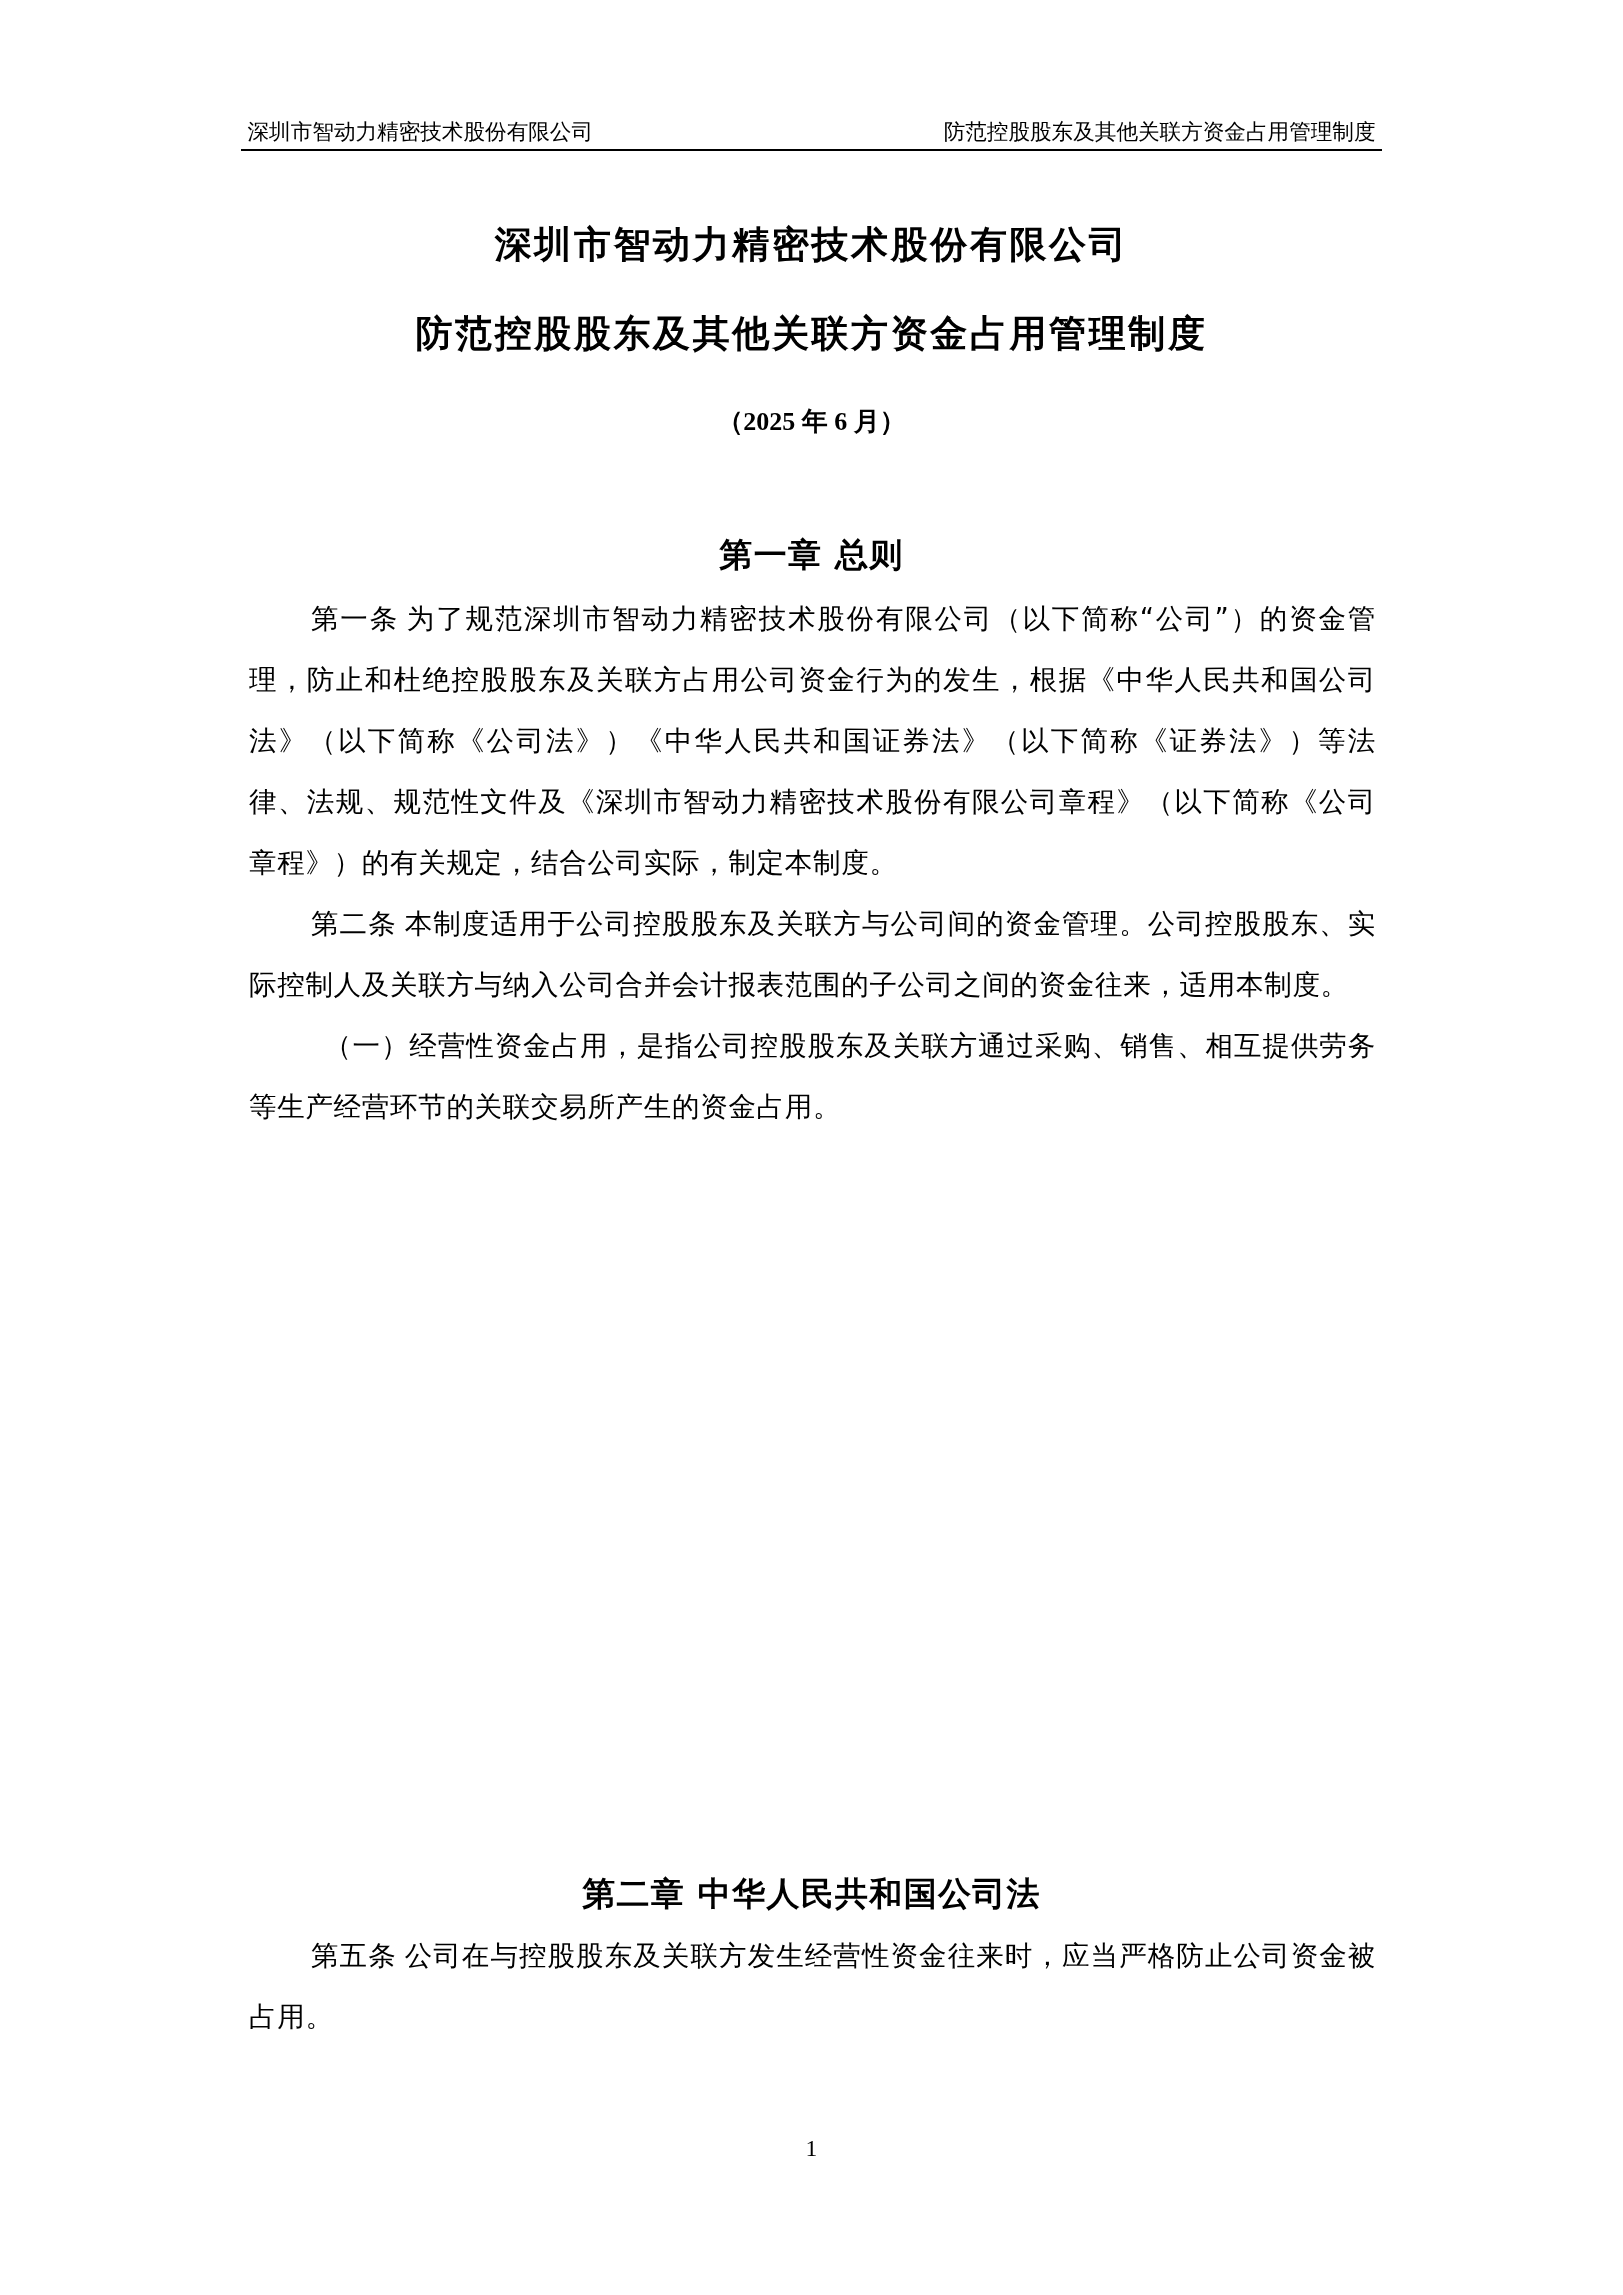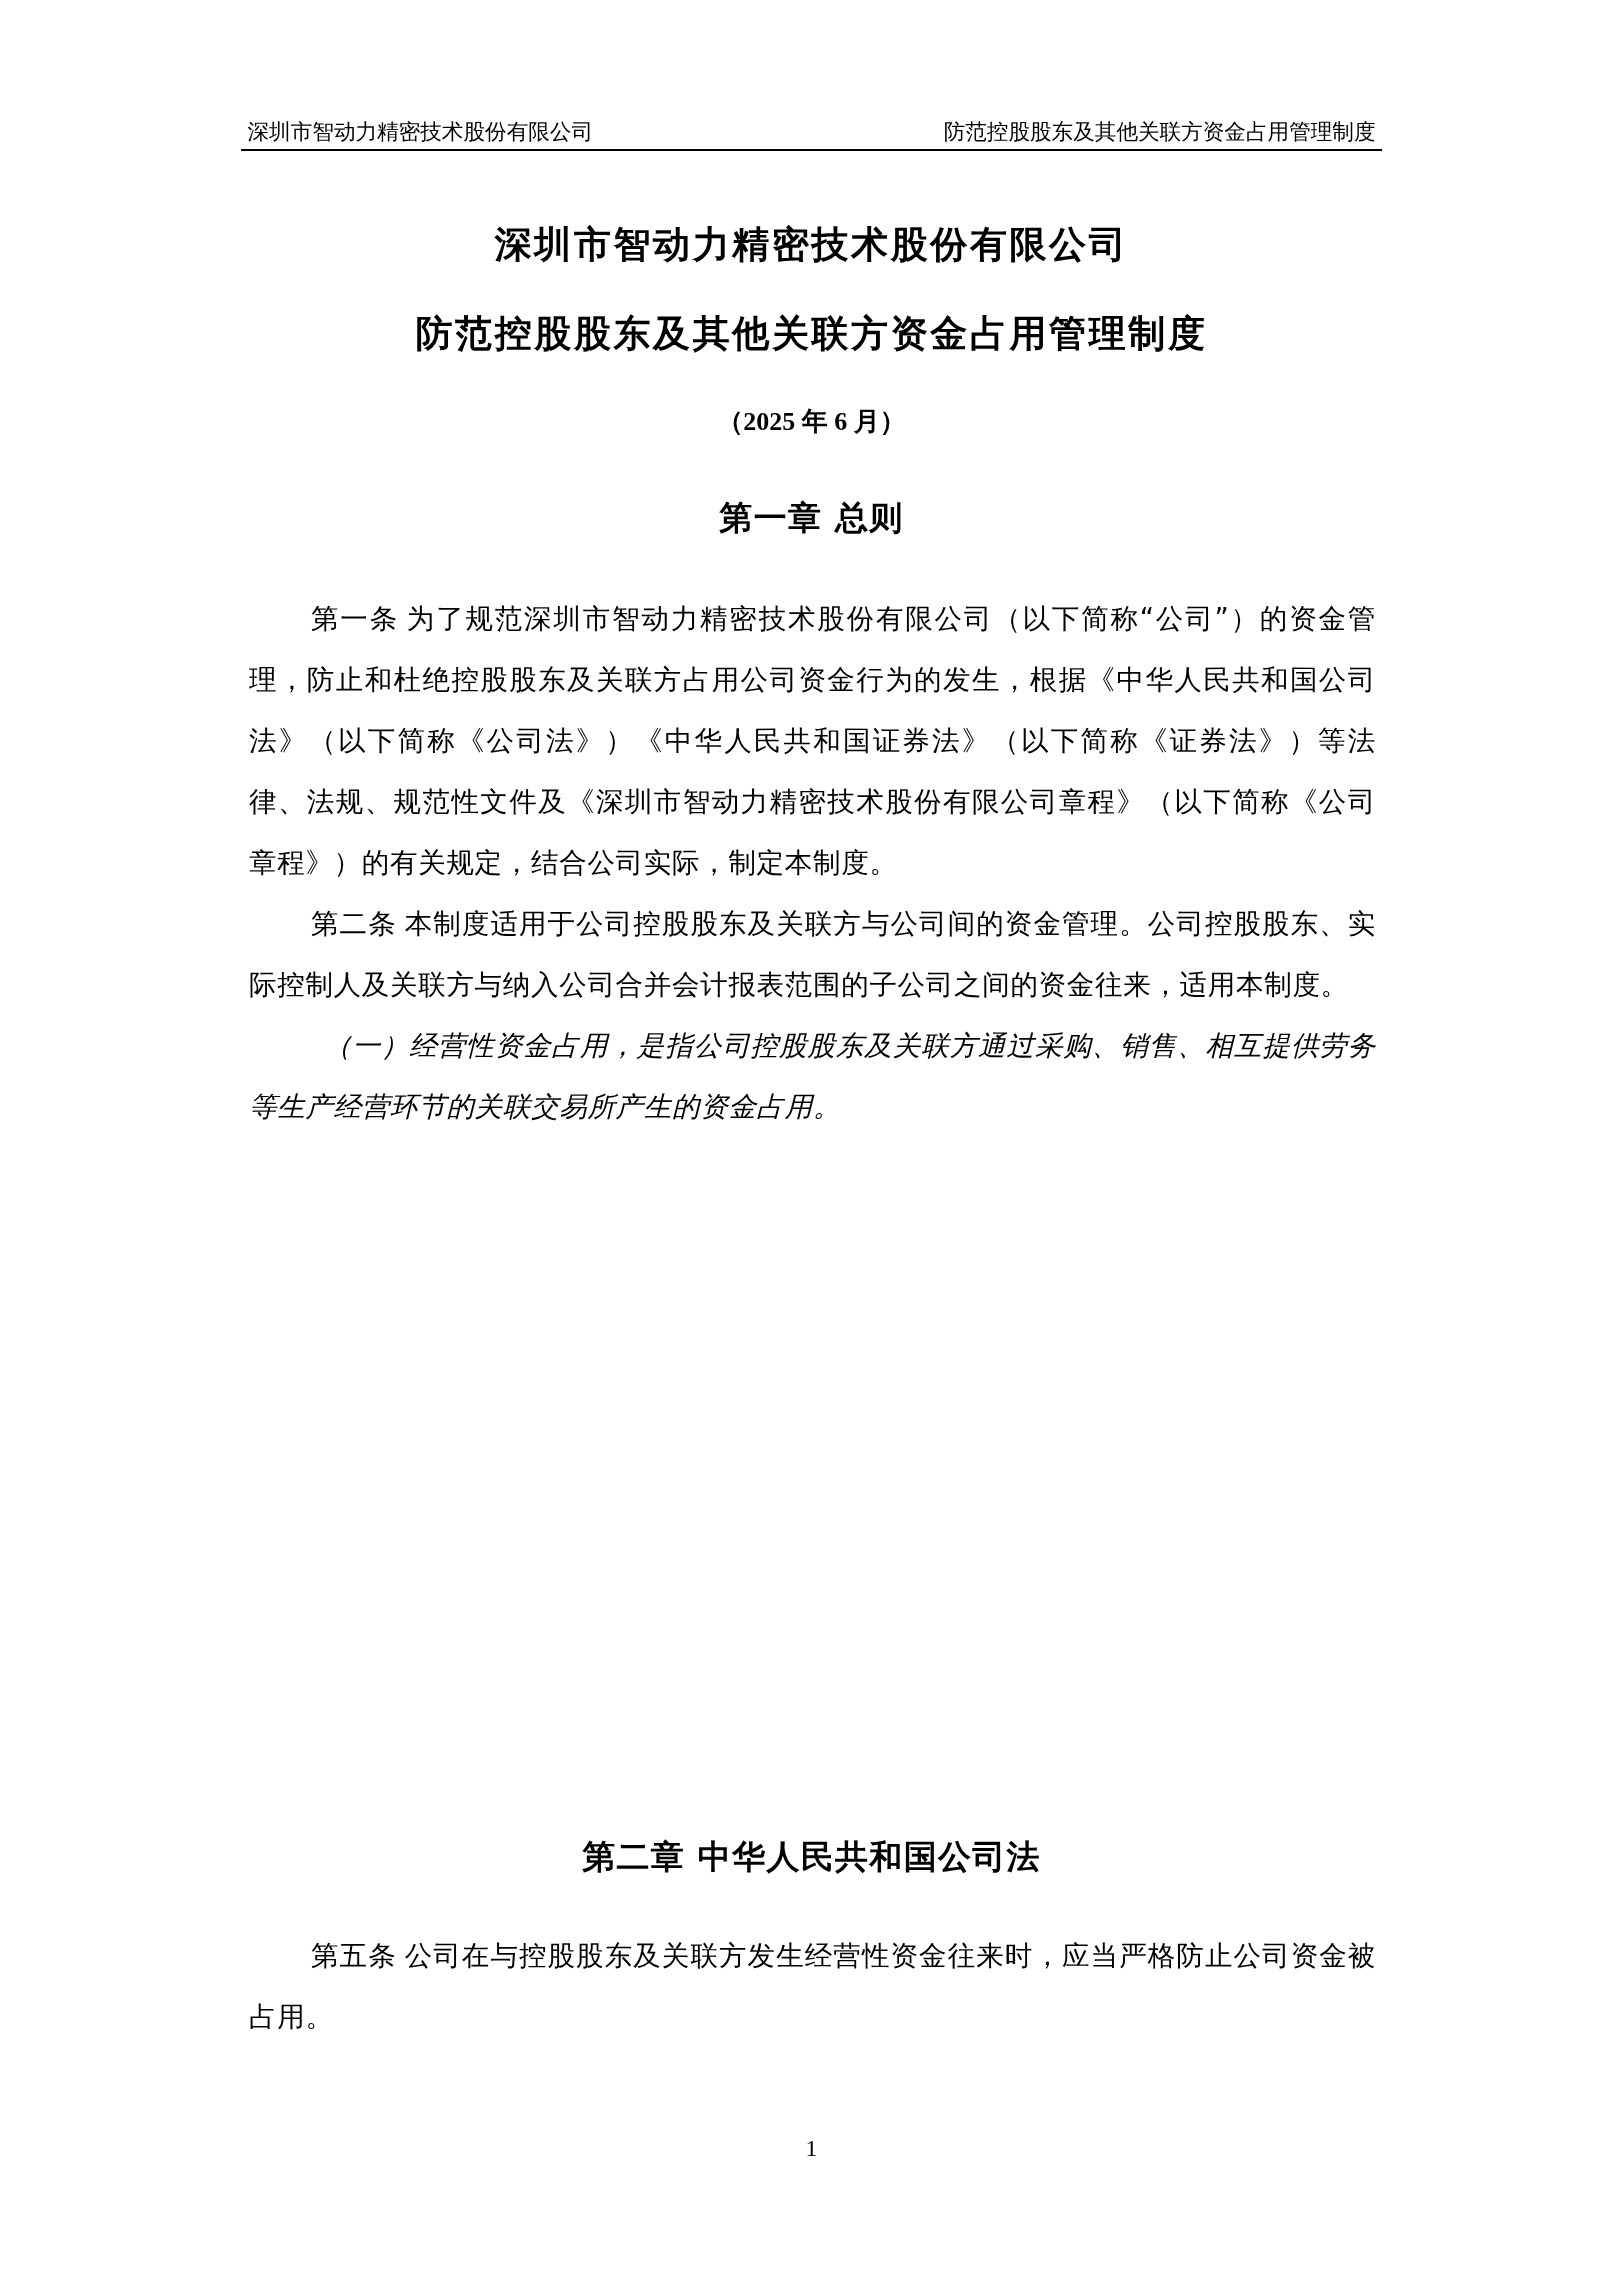--- a/index.html
+++ b/index.html
@@ -56,38 +56,38 @@
     .chapter-title {
       position: absolute;
       left: 0;
       width: 1623px;
       text-align: center;
       font-weight: bold;
       font-family: "DejaVu Sans", "Liberation Sans", sans-serif;
       font-size: 33px;
       line-height: 52px;
       letter-spacing: 1.3px;
+      margin-top: 37px;
     }
     .body-block {
       position: absolute;
       left: 249px;
       width: 1127px;
       font-family: "DejaVu Sans", "Liberation Sans", sans-serif;
       font-size: 27.5px;
       line-height: 61px;
       text-align: justify;
       letter-spacing: 0.7px;
     }
     .para {
       margin: 0;
       text-indent: 62px;
     }
     .para.sub {
       text-indent: 75px;
-      font-style: italic;
     }
     .article-label {
       font-weight: normal;
       margin-right: 7.9px;
     }
     .page-number {
       position: absolute;
       left: 0;
       width: 1623px;
       top: 2132px;

